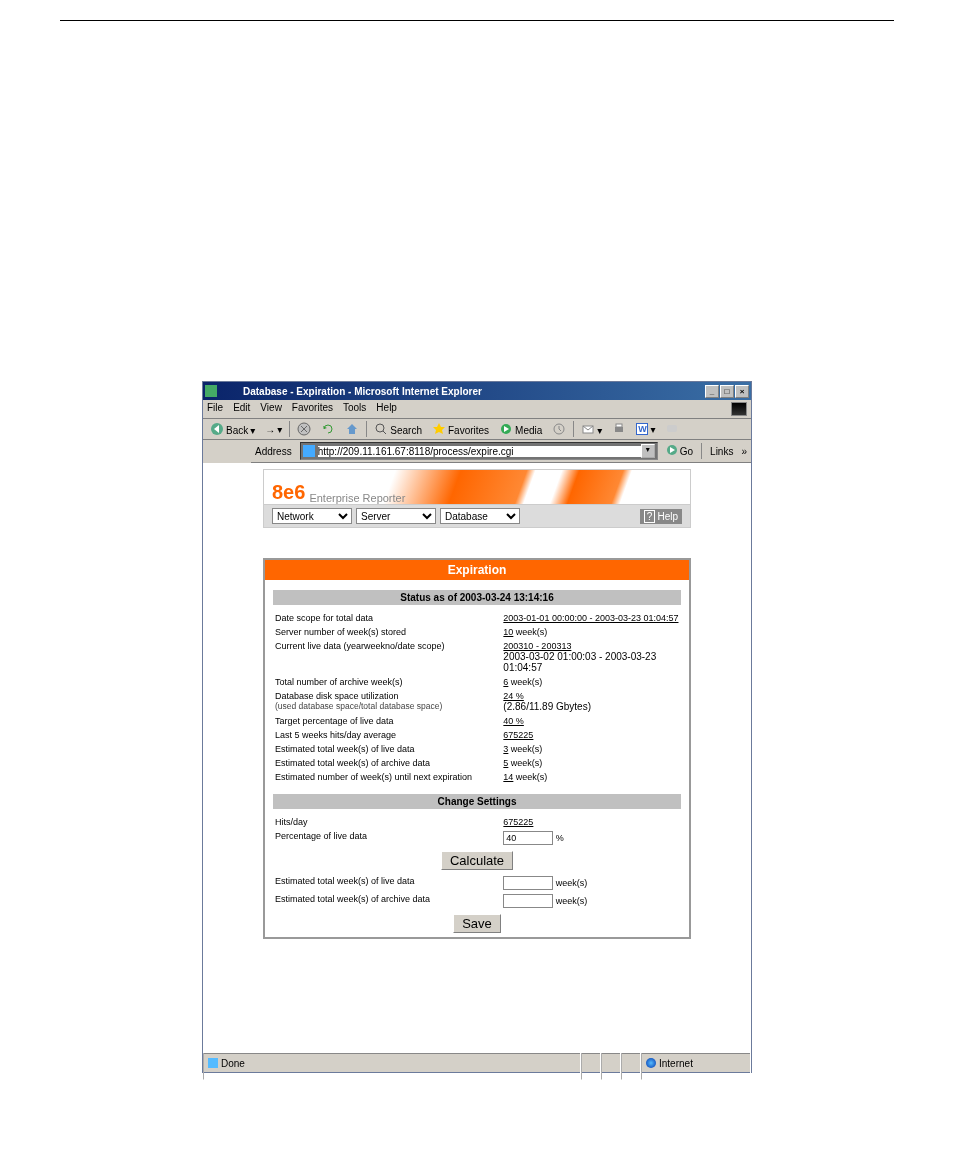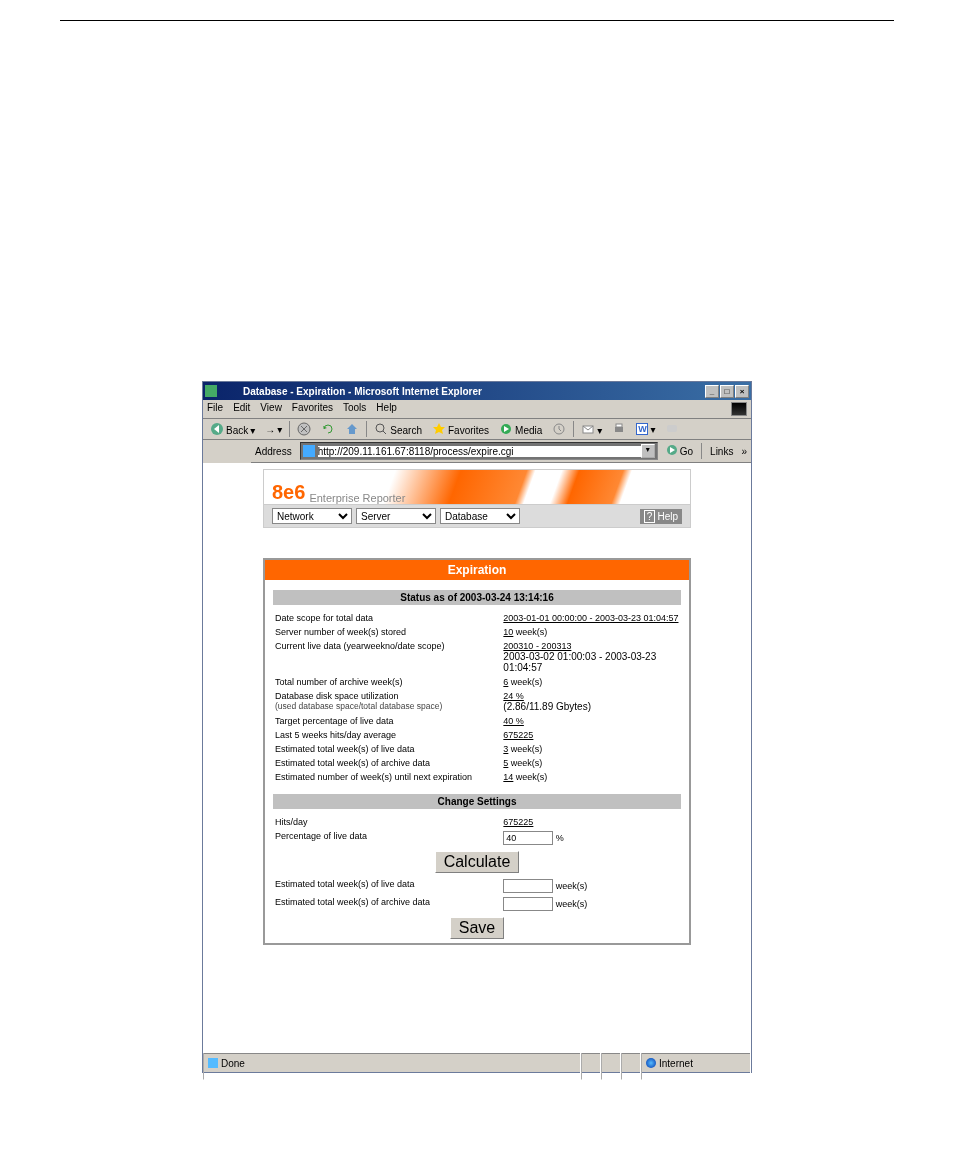--- a/index.html
+++ b/index.html
@@ -37,21 +37,21 @@
   .panel-title { background:#ff6600; color:#fff; text-align:center; font-size:12px; font-weight:bold; padding:3px; }
   .subheader { background:#c0c0c0; text-align:center; font-size:10px; font-weight:bold; padding:2px; margin:10px 8px 6px; }
   .rows { padding:0 10px; font-size:9px; }
   .row { display:flex; padding:2px 0; }
   .row .lbl { flex:1.3; }
   .row .lbl-sub { color:#444; font-size:8.5px; }
   .row .val { flex:1; }
   .val .u { text-decoration: underline; }
   .val .s { font-size:10px; }
   .input-sm { width:50px; font-size:9px; border:1px solid #888; height:14px; padding:0 2px; }
-  .btn { font-size:16px; padding:1px 8px; background:#d4d0c8; border:1px solid #808080; border-top-color:#fff; border-left-color:#fff; }
+  .btn { font-size:13px; padding:1px 8px; background:#d4d0c8; border:1px solid #808080; border-top-color:#fff; border-left-color:#fff; }
   .center { text-align:center; padding:4px 0; }
   .statusbar { background:#d4d0c8; display:flex; align-items:center; font-size:10px; border-top:1px solid #888; height:19px; }
   .statusbar .cell { border:1px inset #fff; height:33px; padding:0 4px; display:flex;align-items:center;gap:3px; }
   .statusbar .done { flex:1; }
   .statusbar .sm { width:20px; }
   .statusbar .zone { width:110px; }
   .globe { width:10px;height:10px;border-radius:50%;background:radial-gradient(#5bf,#03a); display:inline-block; }
   ::-webkit-scrollbar { width:15px; background:#d4d0c8; }
   ::-webkit-scrollbar-thumb { background:#c0c0c0; border:1px outset #fff; }
   ::-webkit-scrollbar-button { background:#c0c0c0; border:1px outset #fff; height:15px; }

